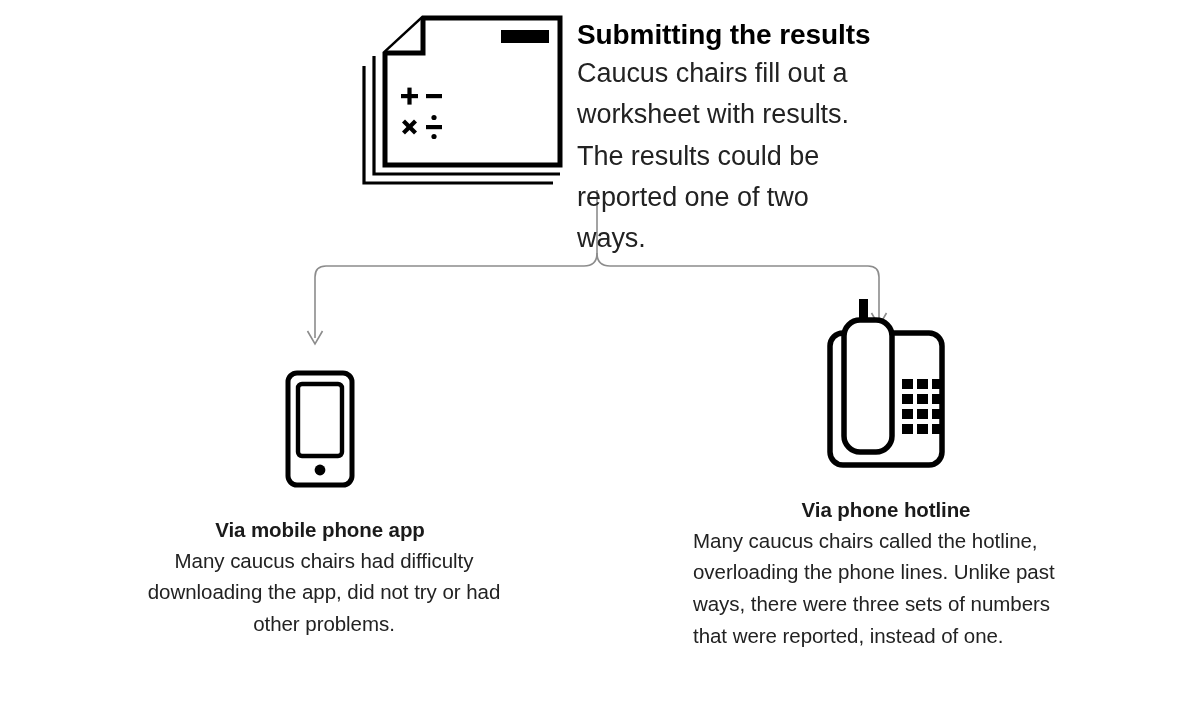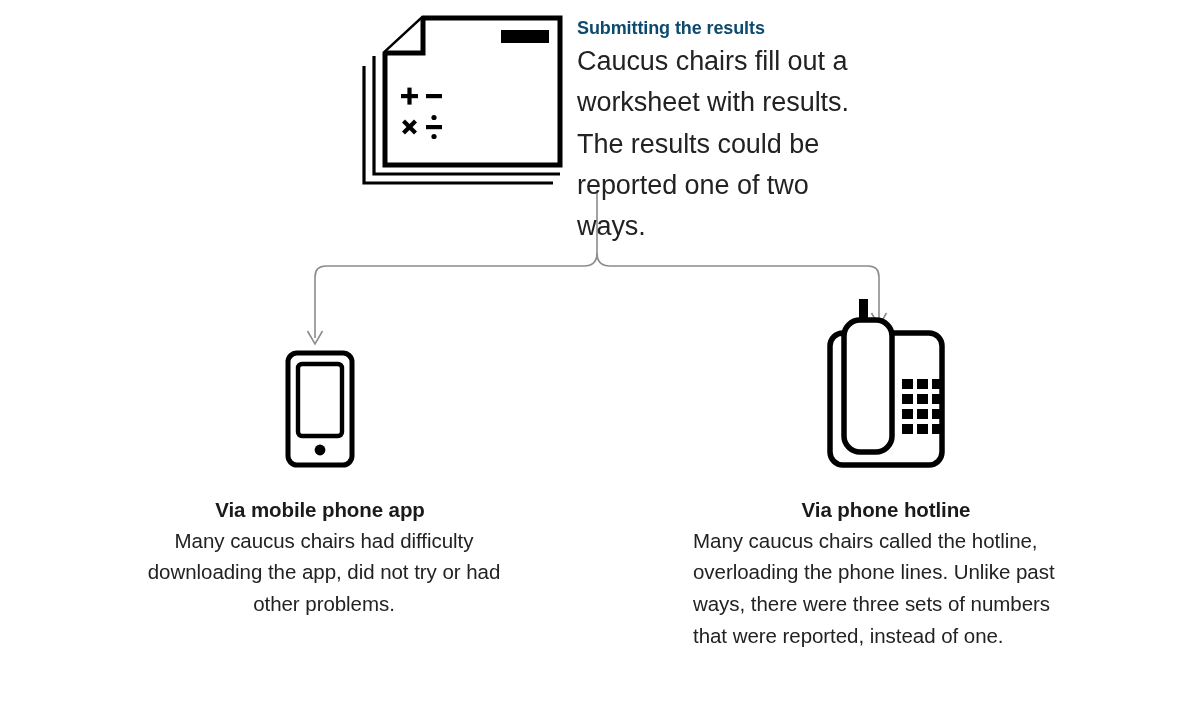--- a/index.html
+++ b/index.html
@@ -47,42 +47,42 @@
     height: 175px;
     flex: 0 0 auto;
   }
 
   #top-text {
     width: 300px;
     padding-top: 6px;
   }
 
   .block-title {
-    font-size: 18px;
+    font-size: 28px;
     font-weight: bold;
-    color: #0c4a6e;
+    color: #000000;
     line-height: 1.22;
     letter-spacing: -0.1px;
     margin: 0 0 1px 0;
   }
 
   .block-body {
     font-size: 27px;
     font-weight: normal;
     color: #222222;
     line-height: 1.53;
     letter-spacing: -0.05px;
     margin: 0;
   }
 
   
   #branch-left {
     position: absolute;
     left: 120px;
-    top: 348px;
+    top: 368px;
     width: 400px;
   }
   #branch-right {
     position: absolute;
     left: 686px;
     top: 330px;
     width: 400px;
   }
 
   .branch-icon-wrap {

